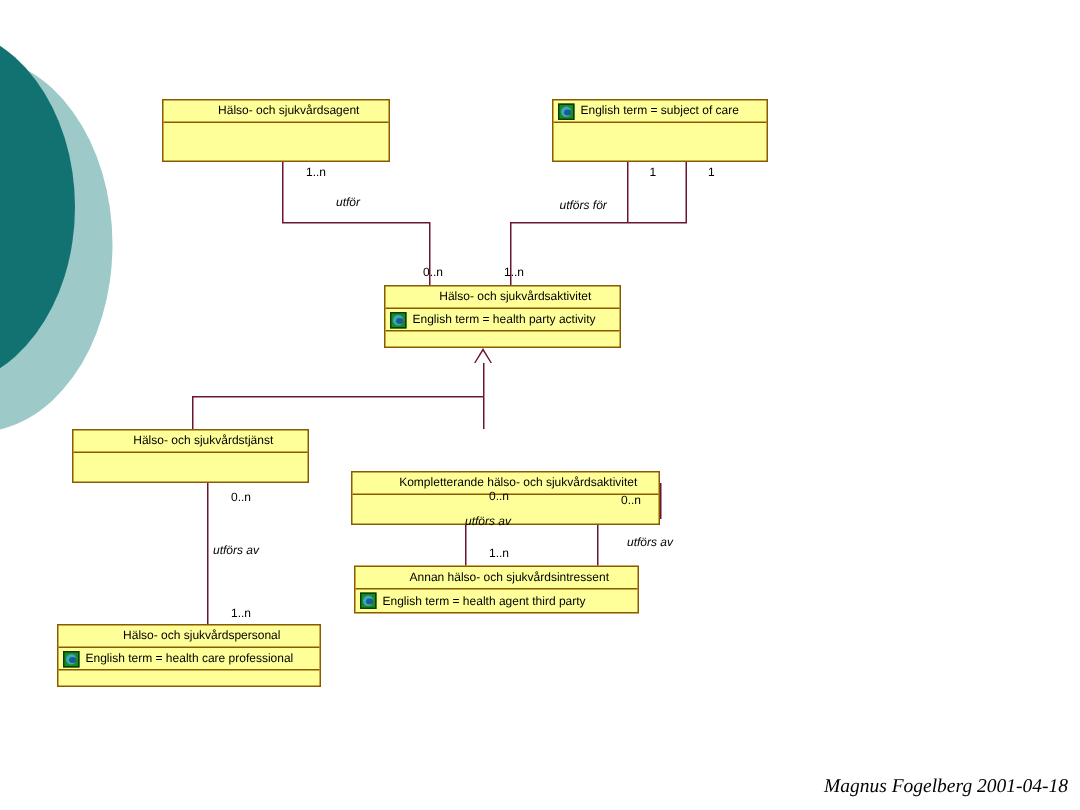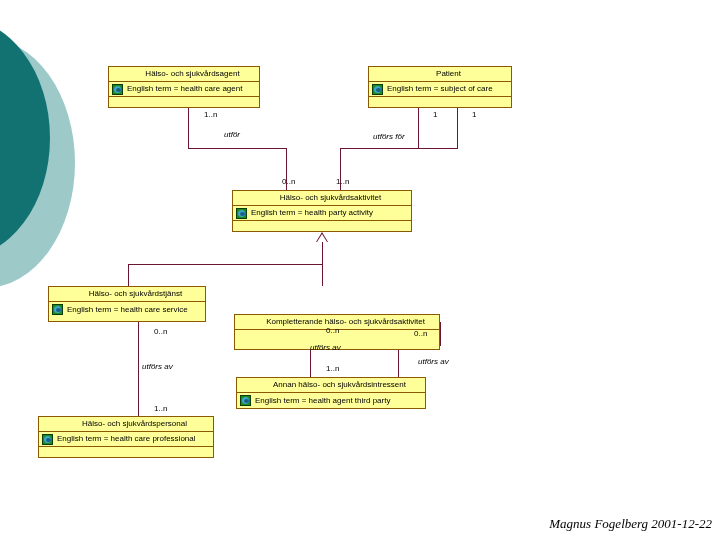--- a/index.html
+++ b/index.html
@@ -170,51 +170,42 @@
   <div class="line h" style="left:310px; top:378px; width:30px;"></div>
 
   <div class="line v" style="left:440px; top:322px; height:24px;"></div>
   <div class="line h" style="left:398px; top:346px; width:42px;"></div>
   <div class="line v" style="left:398px; top:346px; height:32px;"></div>
 
   <div class="line h" style="left:138px; top:416px; width:10px;"></div>
 
   <div class="umlbox" style="left:108px; top:66px; width:152px; height:42px;">
     <div class="row name">Hälso- och sjukvårdsagent</div>
+    <div class="row last empty"></div>
+  </div>
+
+  <div class="umlbox" style="left:368px; top:66px; width:144px; height:42px;">
     <div class="row attr">
       <span class="mini-icon"></span>
-      <span>English term = health care agent</span>
-    </div>
-    <div class="row last empty"></div>
-  </div>
-
-  <div class="umlbox" style="left:368px; top:66px; width:144px; height:42px;">
-    <div class="row name">Patient</div>
-    <div class="row attr">
-      <span class="mini-icon"></span>
       <span>English term = subject of care</span>
     </div>
     <div class="row last empty"></div>
   </div>
 
-  <div class="umlbox" style="left:232px; top:190px; width:180px; height:42px;">
+  <div class="umlbox" style="left:256px; top:190px; width:158px; height:42px;">
     <div class="row name">Hälso- och sjukvårdsaktivitet</div>
     <div class="row attr">
       <span class="mini-icon"></span>
       <span>English term = health party activity</span>
     </div>
     <div class="row last empty"></div>
   </div>
 
   <div class="umlbox" style="left:48px; top:286px; width:158px; height:36px;">
     <div class="row name">Hälso- och sjukvårdstjänst</div>
-    <div class="row attr last">
-      <span class="mini-icon"></span>
-      <span>English term = health care service</span>
-    </div>
   </div>
 
   <div class="umlbox" style="left:234px; top:286px; width:206px; height:36px;margin-top:28px;">
     <div class="row name">Kompletterande hälso- och sjukvårdsaktivitet</div>
   </div>
 
   <div class="umlbox" style="left:236px; top:377px; width:190px; height:32px;">
     <div class="row name">Annan hälso- och sjukvårdsintressent</div>
     <div class="row attr last">
       <span class="mini-icon"></span>
@@ -246,15 +237,15 @@
 
   <div class="lbl" style="left:312px; top:326px;">0..n</div>
   <div class="lbl role" style="left:296px; top:343px;">utförs av</div>
   <div class="lbl" style="left:400px; top:329px;">0..n</div>
   <div class="lbl role" style="left:404px; top:357px;">utförs av</div>
 
   <div class="lbl" style="left:312px; top:364px;">1..n</div>
 
   <div class="lbl" style="left:140px; top:404px;">1..n</div>
 
-  <div class="signature">Magnus Fogelberg 2001-12-22</div>
+  <div class="signature">Magnus Fogelberg 2001-04-18</div>
 
 </div>
 
 </body></html>

